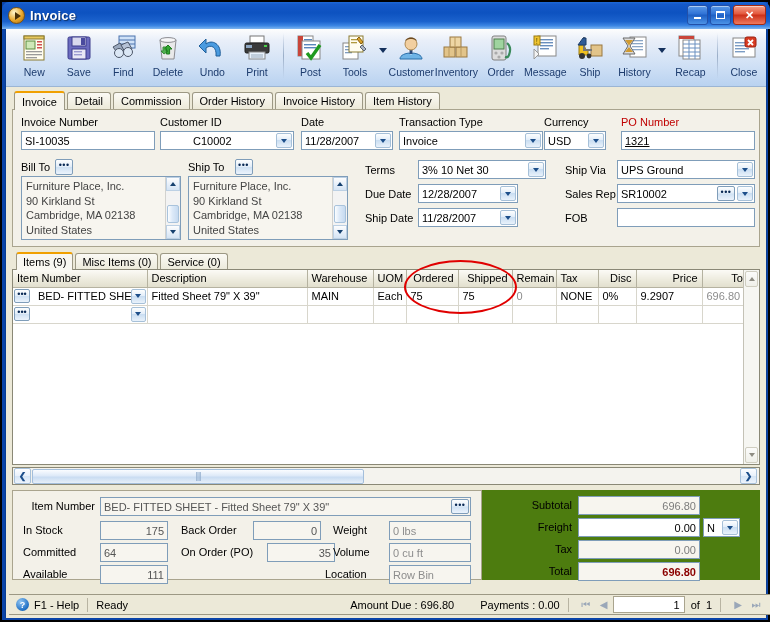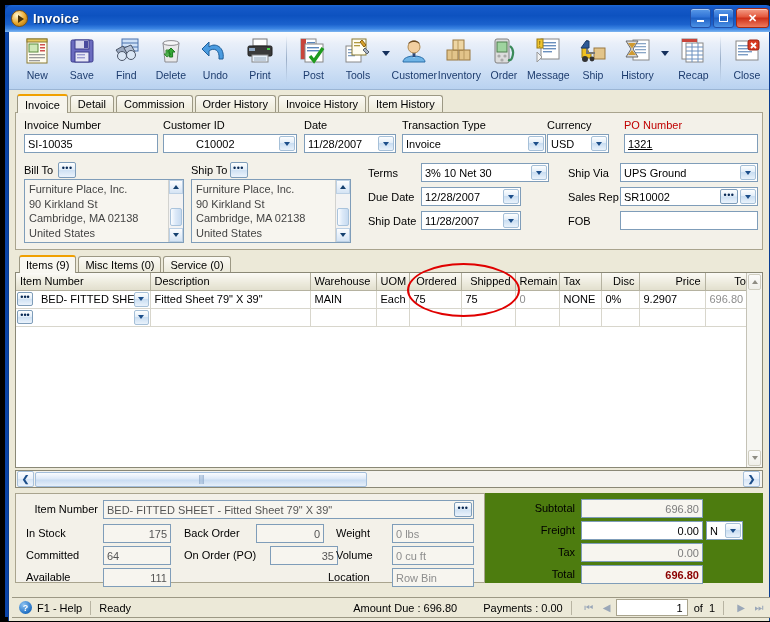--- a/index.html
+++ b/index.html
@@ -11,21 +11,21 @@
     overflow: hidden;
     background: #ffffff;
   }
 
   
   .window {
     position: absolute;
     left: 0; top: 0;
     width: 770px; height: 622px;
     background: #0a44a8;
-    border: 5px solid #000000;
+    border: 2px solid #000000;
   }
   .titlebar {
     position: absolute; left: 0; top: 0;
     width: 768px; height: 27px;
     background: linear-gradient(to bottom,
         #1d6ad8 0%, #1559c8 8%, #0d52c0 40%,
         #1b62cd 72%, #3c86e4 88%, #7fb6f0 100%);
     border-top-left-radius: 7px;
     border-top-right-radius: 7px;
     display: flex; align-items: center;
@@ -729,21 +729,21 @@
           <div class="sb-arrow">
               <i class="up"></i>
             </div>
           <div class="sb-arrow">
               <i class="dn"></i>
             </div>
           <div class="sb-thumb"></div>
         </div>
       </div>
 
-      <div style="position:absolute;left:175px;top:49px;display:flex;align-items:center;gap:2px;">
+      <div style="position:absolute;left:175px;top:49px;display:flex;align-items:center;gap:10px;">
         <span class="fld-label">Ship To</span>
         <span class="ellip-btn">•••</span>
       </div>
       <div class="addrbox" style="position:absolute;left:175px;top:66px;width:160px;height:64px;">
         <div>Furniture Place, Inc.</div>
         <div>90 Kirkland St</div>
         <div>Cambridge, MA 02138</div>
         <div>United States</div>
         <div class="addr-sb">
           <div class="sb-arrow">

